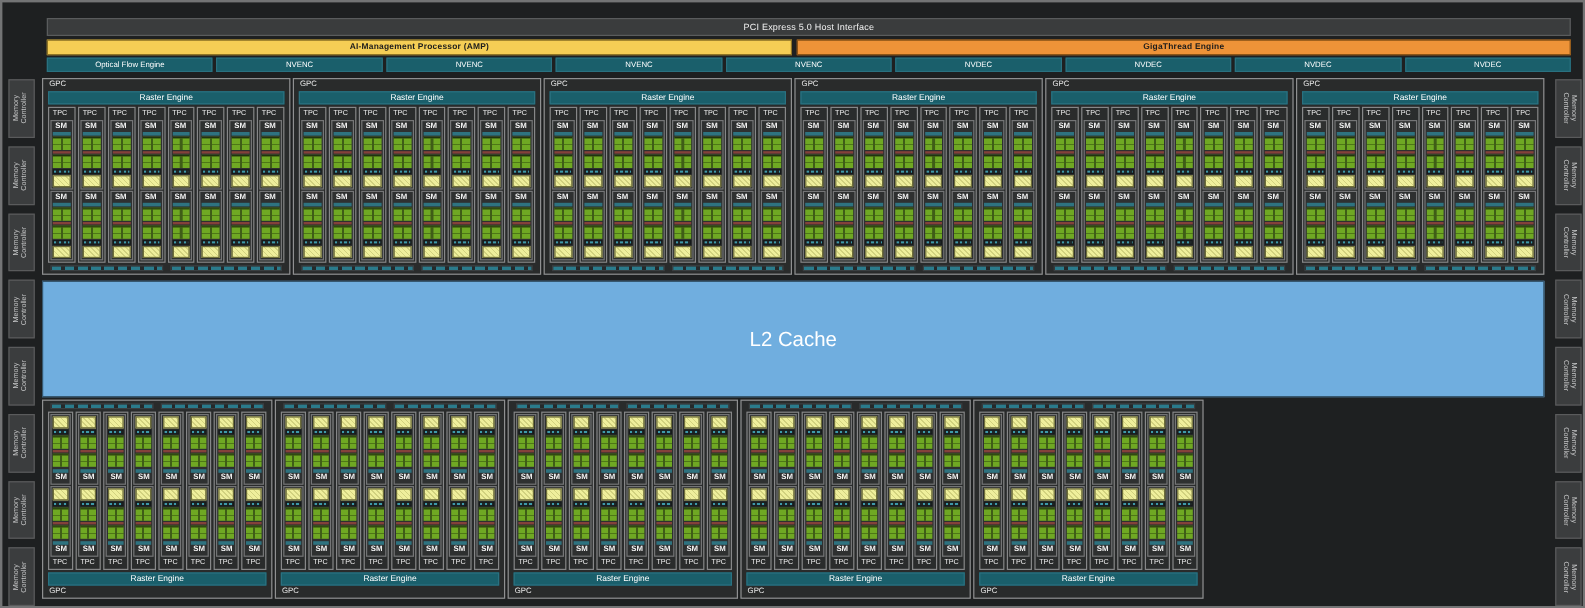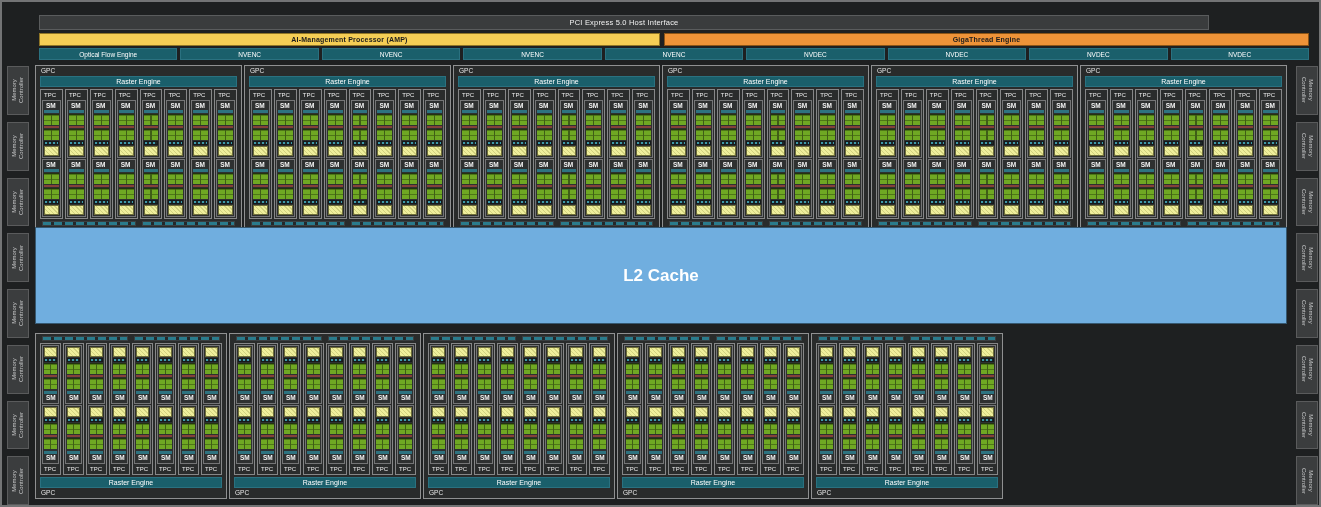--- a/index.html
+++ b/index.html
@@ -14,21 +14,21 @@
     overflow: hidden;
   }
 
   
   .bar {
     position: absolute;
     display: flex; align-items: center; justify-content: center;
     font-size: 7.5px; letter-spacing: .2px;
   }
   .pci {
-    left: 37px; top: 13px; width: 1170px; height: 15px;
+    left: 37px; top: 13px; width: 1270px; height: 15px;
     background: var(--pci-bar);
     border: 1px solid #5a5c5d;
     color: var(--text-light);
     text-align: right;
   }
   .amp {
     left: 37px; top: 31px; width: 621px; height: 13px;
     background: var(--amp-yellow);
     border: 1px solid #8f7526;
     color: var(--text-dark); font-weight: bold; font-size: 7px;
@@ -125,25 +125,25 @@
   .gpc-bars { flex: 0 0 5px; display: flex; gap: 6px; margin-top: 2px; padding: 0 2px; }
   .gpc.inv .gpc-bars { margin-top: 0; margin-bottom: 2px; }
   .gpcbar {
     flex: 1; height: 5px;
     background: repeating-linear-gradient(to right, #2a7b8c 0 8px, #24292b 8px 11px);
     border: 1px solid #3a3f41;
   }
 
   
   .l2 {
-    position: absolute; left: 33px; top: 225px; width: 1252px; height: 97px;
+    position: absolute; left: 33px; top: 232px; width: 1252px; height: 97px;
     background: var(--l2-blue);
     border: 1px solid #365870;
     display: flex; align-items: center; justify-content: center;
-    color: #ffffff; font-size: 17px; font-weight: bold;
+    color: #ffffff; font-size: 17px; font-weight: normal;
   }
 
   
   .mc-col {
     position: absolute; top: 64px; width: 22px; height: 439px;
     display: flex; flex-direction: column; gap: 7px;
   }
   .mc-col.left  { left: 5px; }
   .mc-col.right { left: 1294px; }
   .mc {

